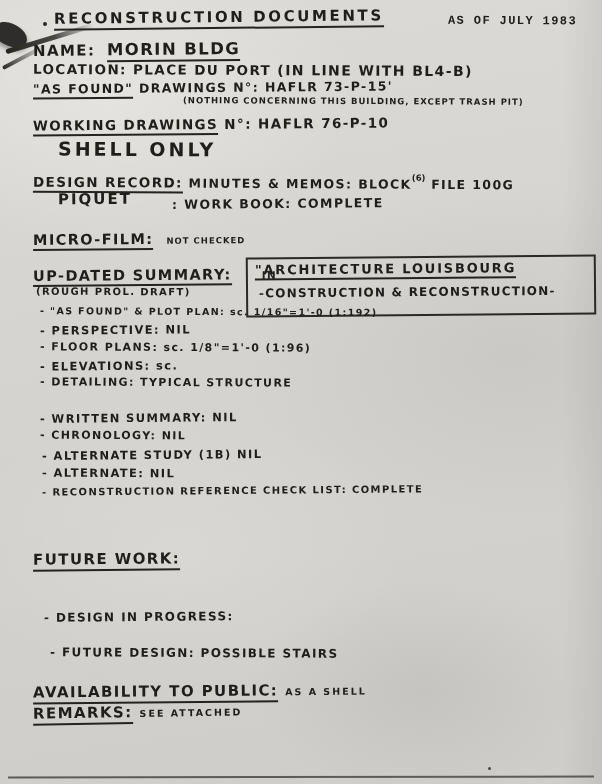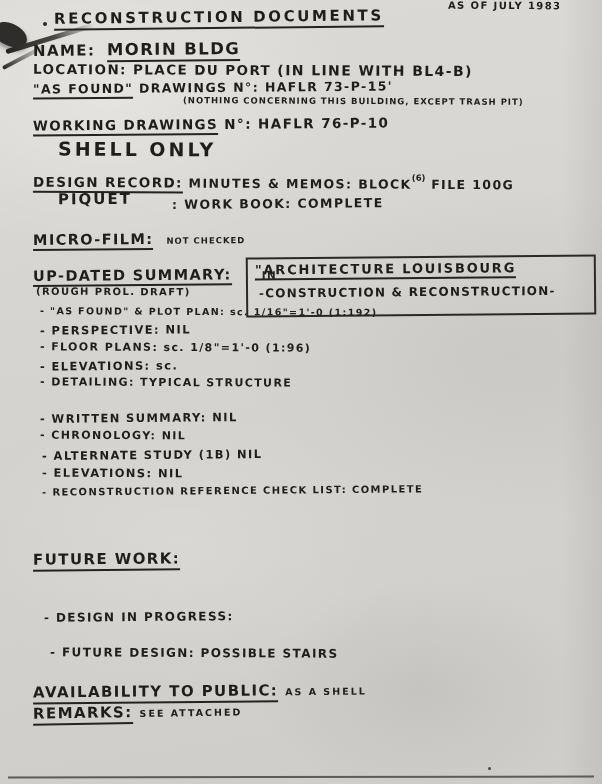--- a/index.html
+++ b/index.html
@@ -47,21 +47,21 @@
 
   <div class="staple-blob"></div>
   <div class="staple-stroke"></div>
   <div class="staple-stroke2"></div>
   <div class="title-dot"></div>
   <div class="stray-dot"></div>
   <div class="corner-shade"></div>
   <div class="bottom-edge"></div>
 
   <div class="hw t-title u" style="left:54px;top:8px;">RECONSTRUCTION DOCUMENTS</div>
-  <div class="hw tilt-b" style="left:448px;top:0;font-size:10px;">AS OF JULY 1983</div>
+  <div class="hw tilt-b" style="left:448px;top:14px;font-size:12px;font-family:Liberation Mono, monospace;">AS OF JULY 1983</div>
 
   <div class="hw tilt-a" style="left:33px;top:40px;font-size:15px;">
     <span>NAME:</span>
     <span class="u" style="font-size:16.5px;margin-left:5px;">MORIN BLDG</span>
   </div>
 
   <div class="hw tilt-b" style="left:33px;top:62px;font-size:13.5px;">
     <span>LOCATION:</span>
     <span>PLACE DU PORT</span>
     <span style="font-size:14px;">(IN LINE WITH BL4-B)</span>
@@ -105,21 +105,21 @@
 
   <div class="hw tilt-b" style="left:40px;top:306px;font-size:9.5px;">- "AS FOUND" &amp; PLOT PLAN: sc. 1/16"=1'-0 (1:192)</div>
   <div class="hw tilt-a" style="left:40px;top:323px;font-size:11.5px;">- PERSPECTIVE: NIL</div>
   <div class="hw tilt-b" style="left:40px;top:341px;font-size:11px;">- FLOOR PLANS: sc. 1/8"=1'-0 (1:96)</div>
   <div class="hw tilt-a" style="left:40px;top:359px;font-size:11.5px;">- ELEVATIONS: sc.</div>
   <div class="hw tilt-b" style="left:40px;top:376px;font-size:11px;">- DETAILING: TYPICAL STRUCTURE</div>
 
   <div class="hw tilt-a" style="left:40px;top:411px;font-size:11.5px;">- WRITTEN SUMMARY: NIL</div>
   <div class="hw tilt-b" style="left:40px;top:429px;font-size:11px;">- CHRONOLOGY: NIL</div>
   <div class="hw tilt-a" style="left:42px;top:448px;font-size:11.5px;">- ALTERNATE STUDY (1B) NIL</div>
-  <div class="hw tilt-b" style="left:42px;top:466px;font-size:11.5px;">- ELEVATIONS: NIL</div>
+  <div class="hw tilt-b" style="left:42px;top:466px;font-size:11.5px;">- ALTERNATE: NIL</div>
   <div class="hw tilt-a" style="left:42px;top:485px;font-size:10px;">- RECONSTRUCTION REFERENCE CHECK LIST: COMPLETE</div>
 
   <div class="hw u tilt-a" style="left:33px;top:550px;font-size:15px;">FUTURE WORK:</div>
   <div class="hw tilt-a" style="left:44px;top:610px;font-size:12px;">- DESIGN IN PROGRESS:</div>
   <div class="hw tilt-b" style="left:50px;top:646px;font-size:12px;">- FUTURE DESIGN: POSSIBLE STAIRS</div>
 
   <div class="hw tilt-a" style="left:33px;top:681px;">
     <span class="u" style="font-size:15px;">AVAILABILITY TO PUBLIC:</span>
     <span style="font-size:9.5px;letter-spacing:2px;">AS A SHELL</span>
   </div>

